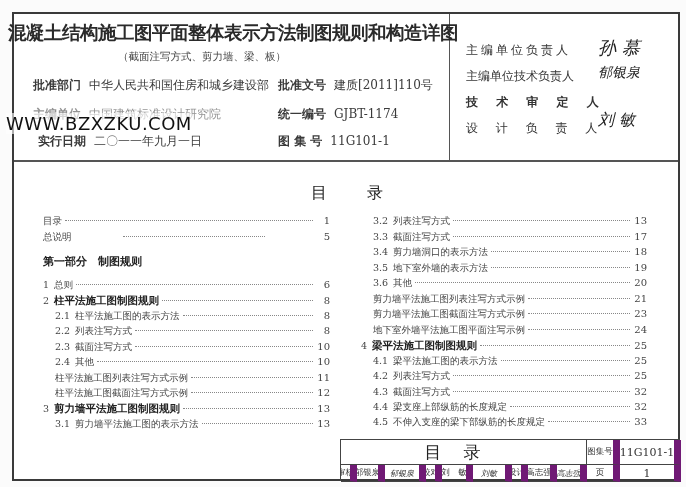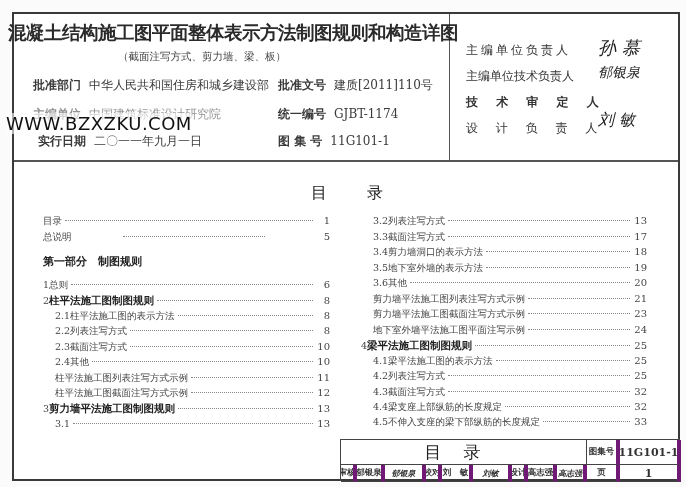--- a/index.html
+++ b/index.html
@@ -18,33 +18,33 @@
   .meta .val { display:inline-block; margin-left:8px; font-weight:normal; }
 
   .watermark { position:absolute; left:6px; top:113px; font-family:"DejaVu Sans","Liberation Sans",sans-serif;
                font-size:18px; color:#111; letter-spacing:0.5px; background:rgba(255,255,255,0.6); white-space:nowrap; z-index:5; }
 
   .resp { position:absolute; left:466px; font-size:12px; color:#333; white-space:nowrap; letter-spacing:3px; }
   .sig { position:absolute; left:598px; font-family:"DejaVu Serif",serif; font-style:italic; font-size:18px; color:#222; white-space:nowrap; }
 
   .toc-heading { position:absolute; top:183px; font-family:"DejaVu Sans","Liberation Sans",sans-serif; font-size:16px; color:#222; }
   .toc-row { position:absolute; display:flex; align-items:baseline; font-size:9.5px; color:#444; white-space:nowrap; }
-  .toc-row .num { }
+  .toc-row .num { margin-right:5px; }
   .toc-row .label { }
   .toc-row .dots { flex:1; border-bottom:1.5px dotted #888; margin:0 3px; transform:translateY(-3px); }
   .toc-row .page { min-width:14px; text-align:right; font-size:10px; }
   .toc-row.bold .label { font-family:"DejaVu Sans","Liberation Sans",sans-serif; font-weight:bold; font-size:10.5px; color:#222; }
   .section-title { position:absolute; font-family:"DejaVu Sans","Liberation Sans",sans-serif; font-weight:bold; font-size:11px; color:#222; white-space:nowrap; }
 
   .tb { position:absolute; left:340px; top:439px; width:340px; height:42px; box-sizing:border-box;
         border-left:1.5px solid #444; border-top:1.5px solid #444; }
   .tb-title { position:absolute; left:0; top:0; width:246px; height:25px; display:flex; align-items:center; justify-content:center;
               font-family:"DejaVu Sans","Liberation Sans",sans-serif; font-size:17px; color:#222; letter-spacing:22px; border-bottom:1px solid #444; border-right:1px solid #444; box-sizing:border-box; }
-  .tb-cell { position:absolute; box-sizing:border-box; border-right:4px solid #701a75; border-bottom:1px solid #444;
-             display:flex; align-items:center; justify-content:center; font-size:8.5px; color:#333; white-space:nowrap; overflow:hidden;font-weight:bold; }
+  .tb-cell { position:absolute; box-sizing:border-box; border-right:7px solid #701a75; border-bottom:1px solid #444;
+             display:flex; align-items:center; justify-content:center; font-size:8.5px; color:#333; white-space:nowrap; overflow:hidden; }
   .tb-cell.big { font-size:11px; }
   .tb-cell.sigc { font-style:italic; font-size:8px; }
 </style>
 </head>
 <body>
 
 <div class="frame">
   <div class="vdiv"></div>
   <div class="hdr-divider"></div>
 </div>
@@ -145,20 +145,21 @@
     <span class="page">12</span>
 </div>
 <div class="toc-row bold" style="left:43px; top:402px; width:287px;">
   <span class="num">3</span>
     <span class="label">剪力墙平法施工图制图规则</span>
     <span class="dots"></span>
     <span class="page">13</span>
 </div>
 <div class="toc-row" style="left:55px; top:418px; width:275px;">
   <span class="num">3.1</span>
+    <span class="label">剪力墙平法施工图的表示方法</span>
     <span class="dots"></span>
     <span class="page">13</span>
 </div>
 
 <div class="toc-row" style="left:373px; top:215px; width:274px;">
   <span class="num">3.2</span>
     <span class="label">列表注写方式</span>
     <span class="dots"></span>
     <span class="page">13</span>
 </div>

